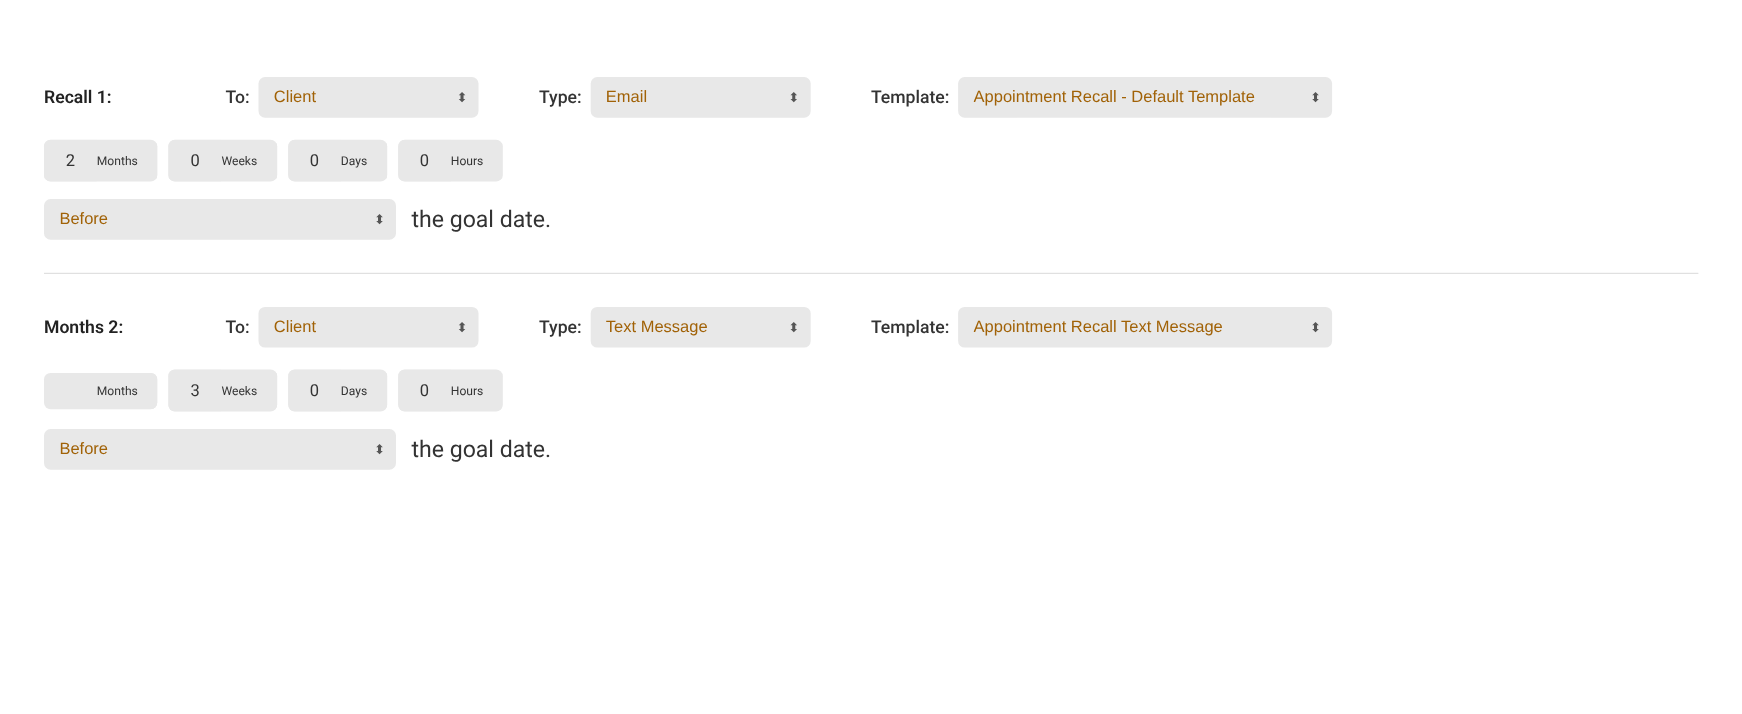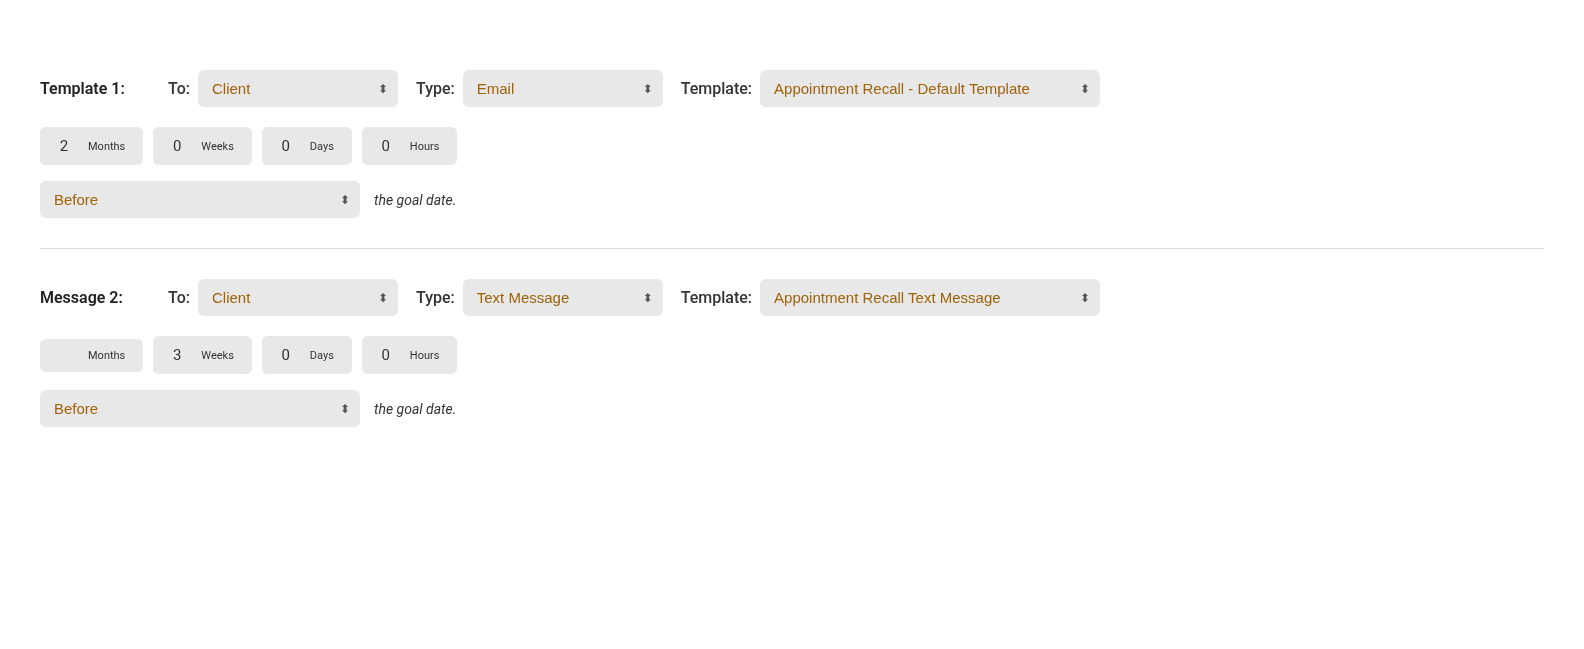--- a/index.html
+++ b/index.html
@@ -40,20 +40,21 @@
       font-weight: 600;
       font-size: 16px;
       min-width: 110px;
       color: #222;
     }
 
     .field-group {
       display: flex;
       align-items: center;
       gap: 8px;
+      margin-left: 37px;
     }
 
     .field-label {
       font-size: 16px;
       color: #333;
       font-weight: 500;
     }
 
     .select-wrapper {
       position: relative;
@@ -125,33 +126,32 @@
       background: #e8e8e8;
     }
 
     .before-row {
       display: flex;
       align-items: center;
       gap: 14px;
     }
 
     .goal-date-text {
-      font-size: 14px;
-      color: #333;
-      font-style: italic;
+      font-size: 21px;
+      color: #333;
     }
   </style>
 </head>
 <body>
 
 <div class="page-container">
   <div id="messages-container">
       <div class="message-section">
         <div class="message-row">
-          <span class="message-label">Template 1:</span>
+          <span class="message-label">Recall 1:</span>
           <div class="field-group">
             <span class="field-label">To:</span>
             <div class="select-wrapper"><select class="select-control wide"><option>Client</option><option>Provider</option><option>Other</option></select><span class="select-arrow">⬍</span></div>
           </div>
           <div class="field-group">
             <span class="field-label">Type:</span>
             <div class="select-wrapper"><select class="select-control wide"><option>Email</option><option>Text Message</option><option>Phone</option></select><span class="select-arrow">⬍</span></div>
           </div>
           <div class="field-group">
             <span class="field-label">Template:</span>
@@ -176,21 +176,21 @@
             <span class="timing-unit">Hours</span>
           </div>
         </div>
         <div class="before-row">
           <div class="select-wrapper"><select class="select-control" style="min-width: 320px;"><option>Before</option><option>After</option></select><span class="select-arrow">⬍</span></div>
           <span class="goal-date-text">the goal date.</span>
         </div>
       </div>
       <div class="message-section">
         <div class="message-row">
-          <span class="message-label">Message 2:</span>
+          <span class="message-label">Months 2:</span>
           <div class="field-group">
             <span class="field-label">To:</span>
             <div class="select-wrapper"><select class="select-control wide"><option>Client</option><option>Provider</option><option>Other</option></select><span class="select-arrow">⬍</span></div>
           </div>
           <div class="field-group">
             <span class="field-label">Type:</span>
             <div class="select-wrapper"><select class="select-control wide"><option>Email</option><option selected="">Text Message</option><option>Phone</option></select><span class="select-arrow">⬍</span></div>
           </div>
           <div class="field-group">
             <span class="field-label">Template:</span>

